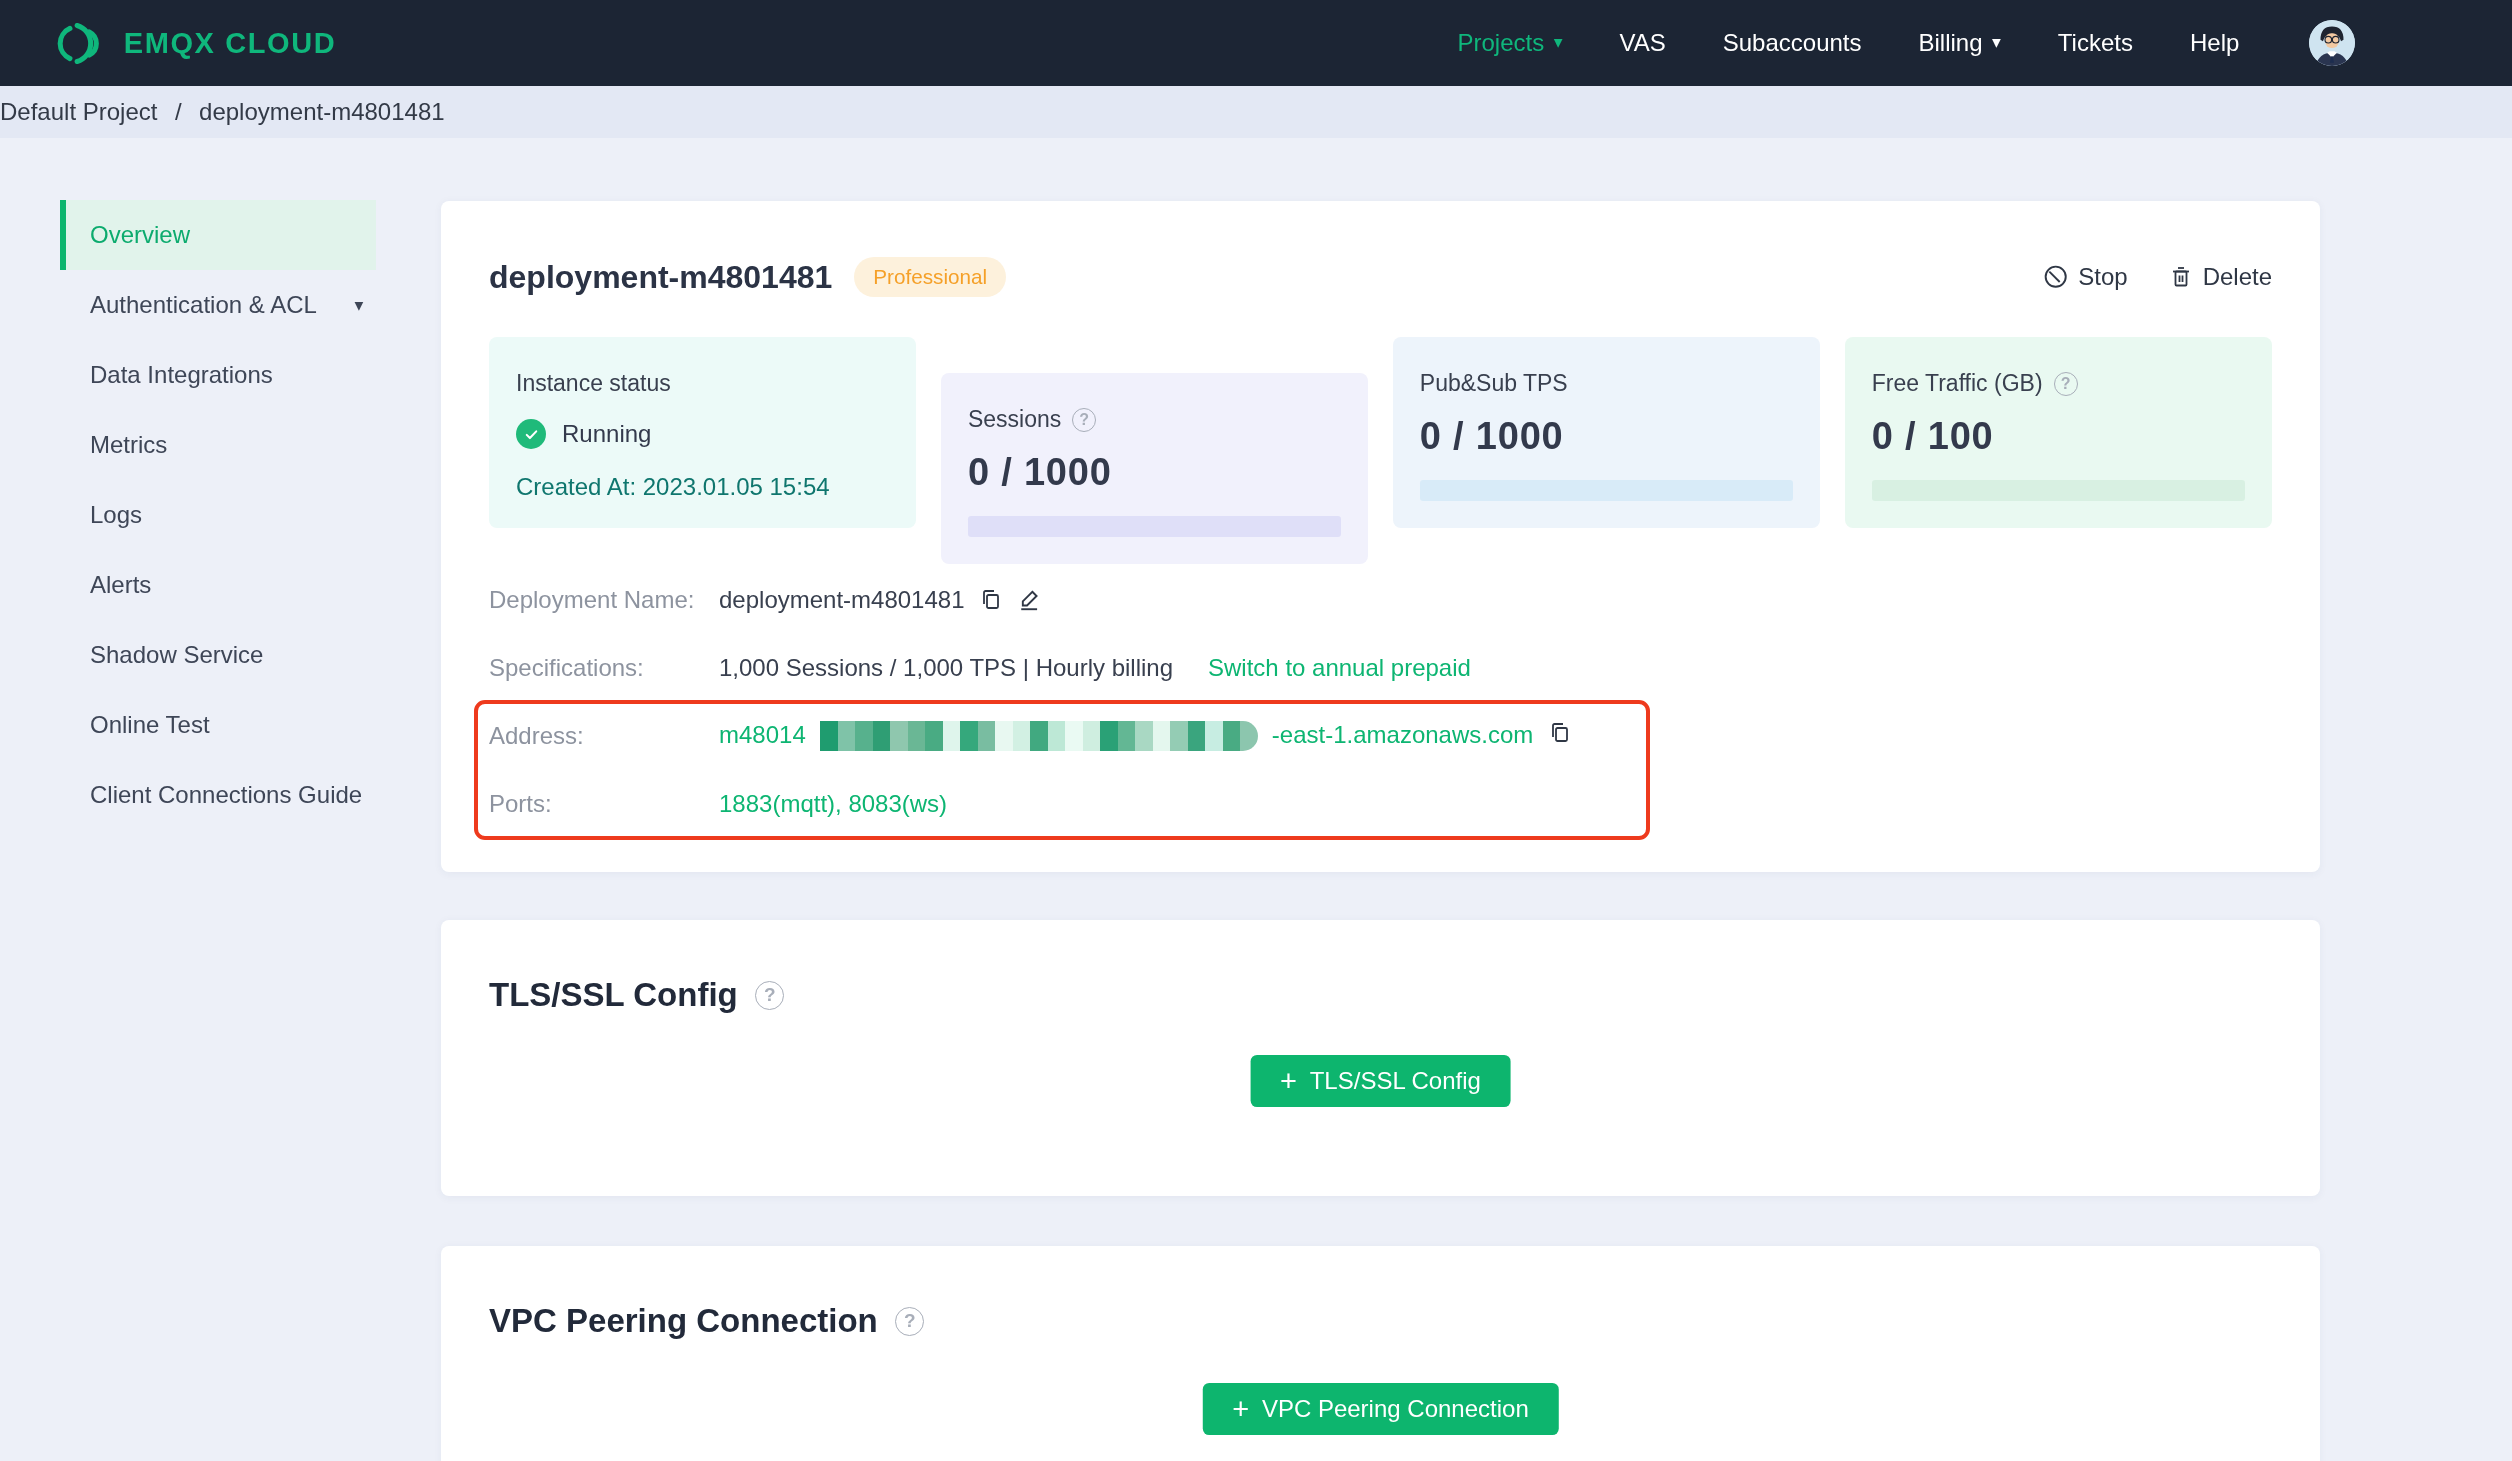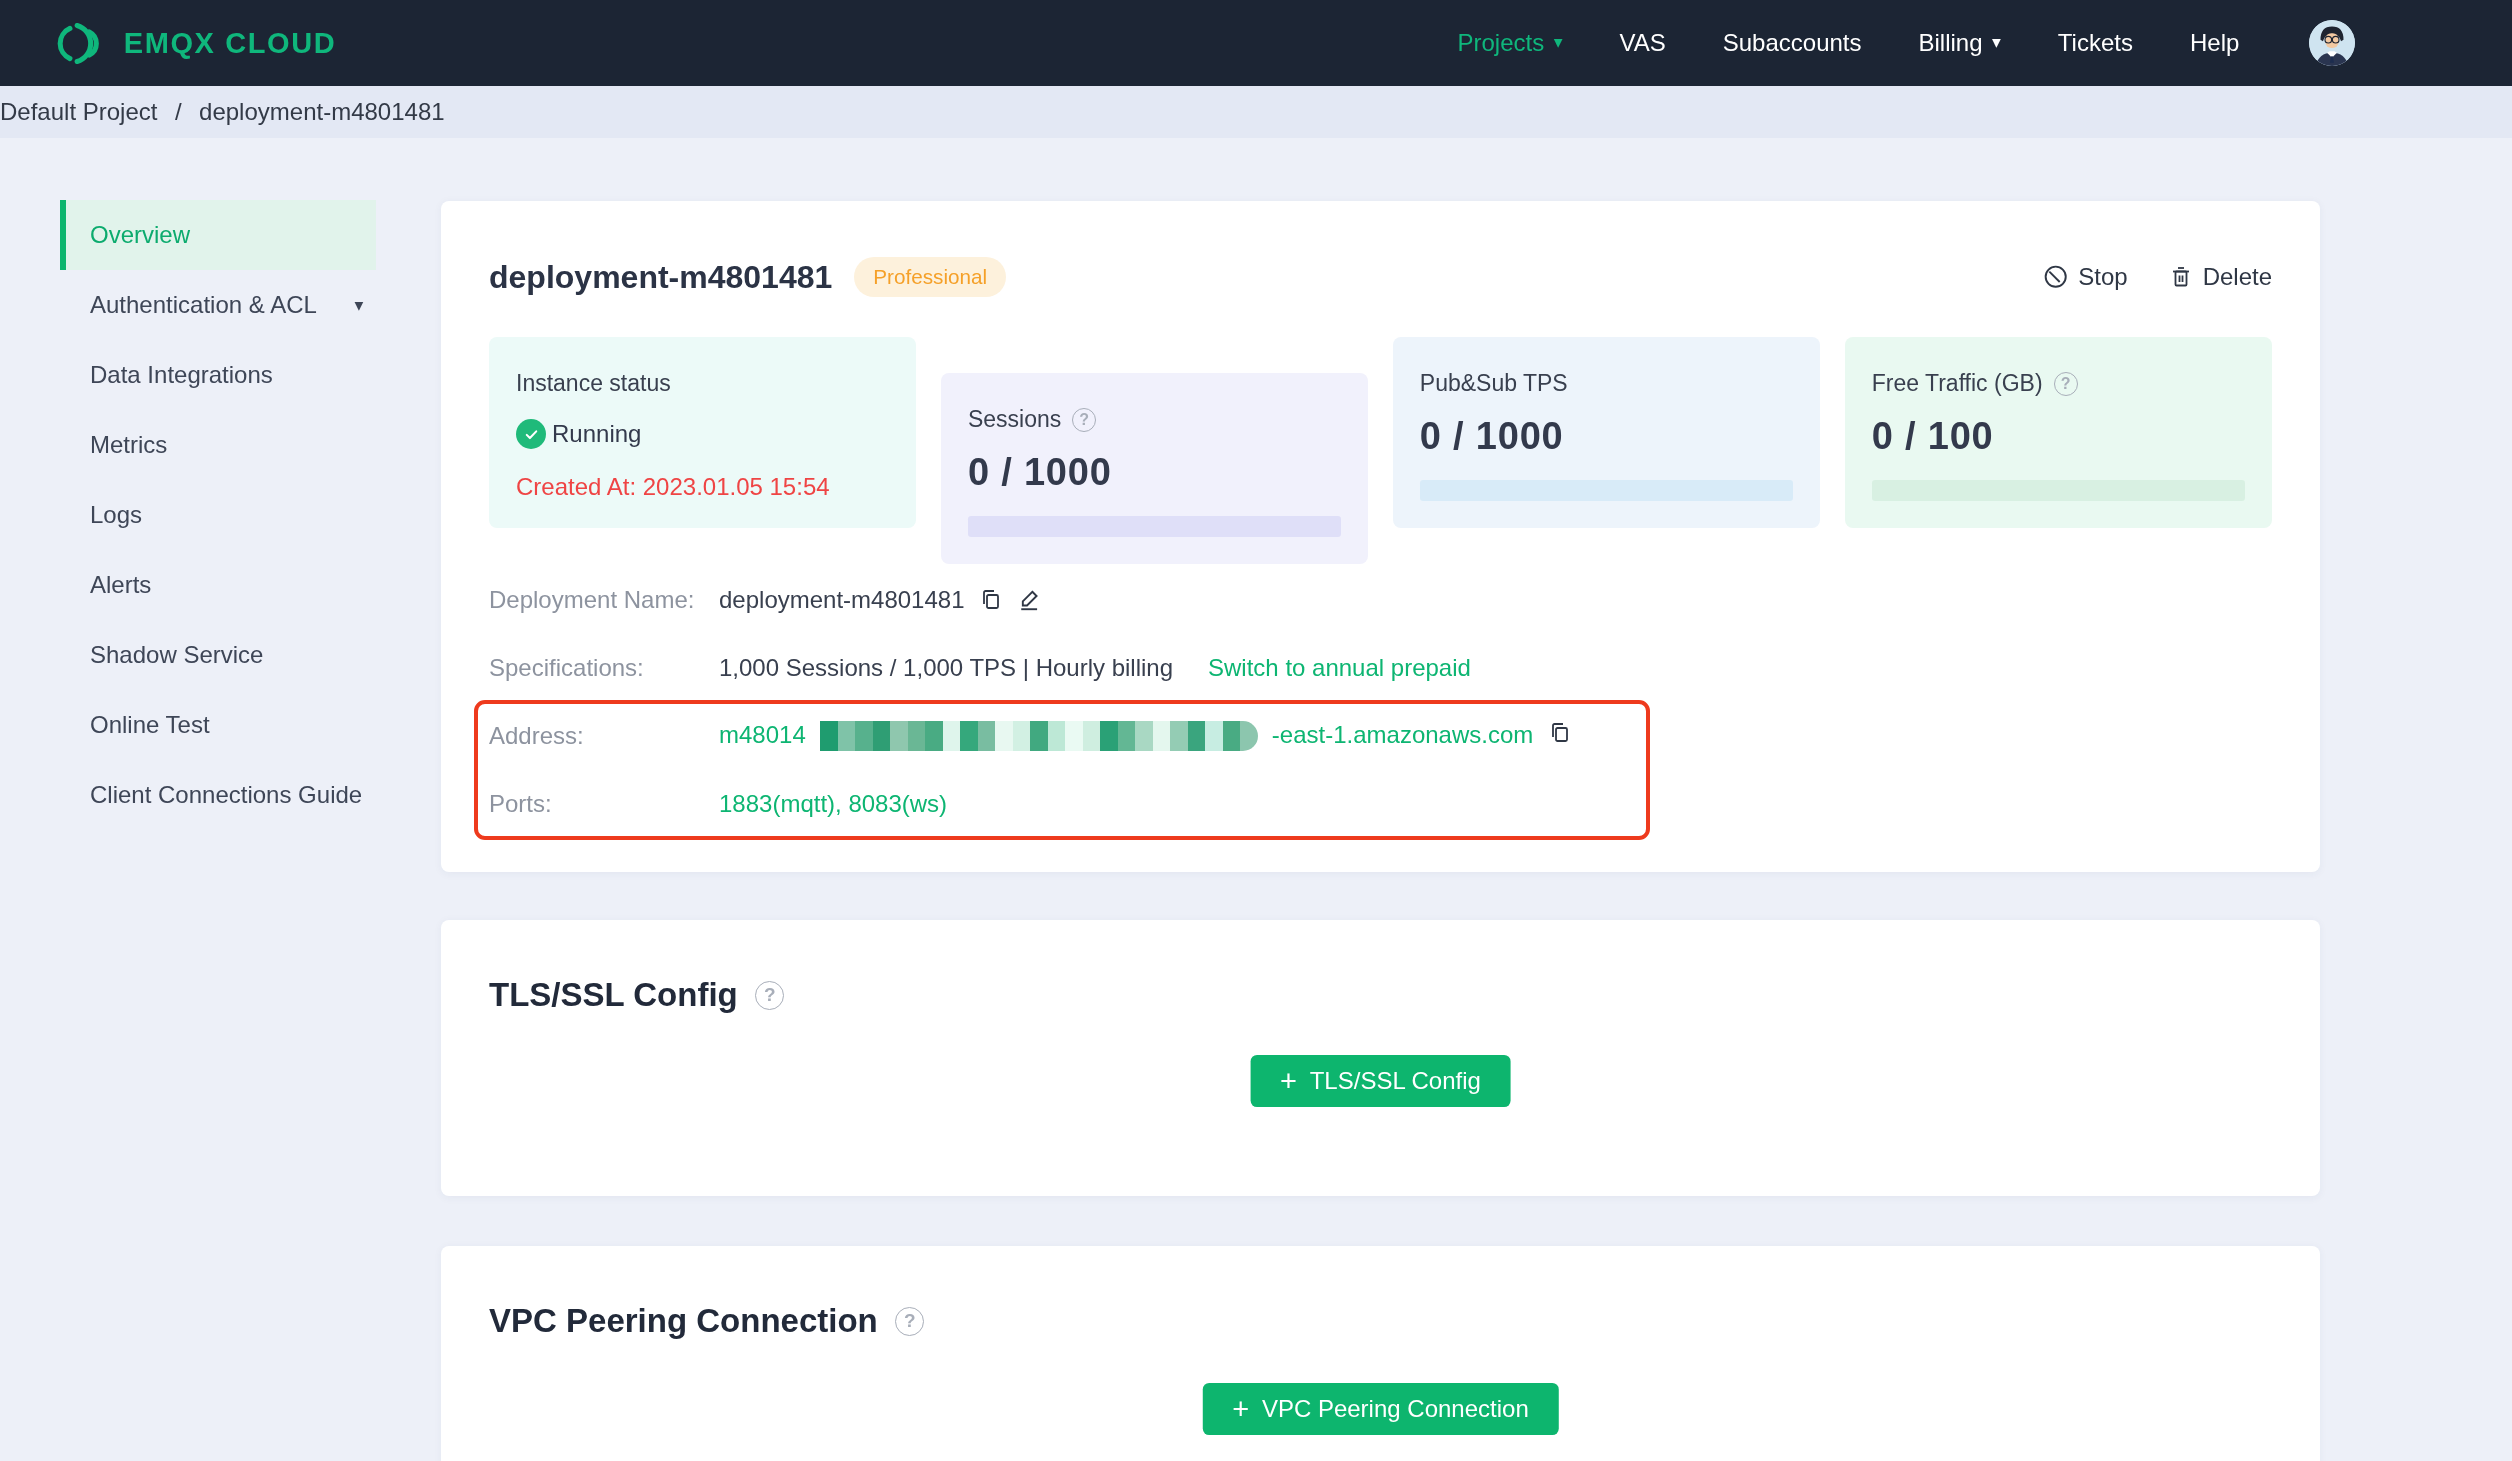--- a/index.html
+++ b/index.html
@@ -69,26 +69,26 @@
   
   .stats { position:absolute; top:136px; left:48px; right:48px; display:flex; gap:24.6px; }
   .stat { flex:1; height:191px; border-radius:8px; padding:33px 27px; position:relative; }
   .stat-label-row { display:flex; align-items:center; gap:11px; font-size:23px; color:#39404f; }
   .stat-value { margin-top:17.5px; font-size:38px; font-weight:bold; color:#333a4c; letter-spacing:0.8px; }
   .stat-bar { position:absolute; left:27px; right:27px; bottom:27px; height:20.7px; border-radius:3.2px; }
   .stat.instance { background:#ecfaf8; }
   .stat.sessions { background:#f1f1fc;margin-top:36px; } .stat.sessions .stat-bar { background:#dfdff8; }
   .stat.tps      { background:#edf4fb; } .stat.tps .stat-bar      { background:#d8ebf8; }
   .stat.traffic  { background:#e9f9f1; } .stat.traffic .stat-bar  { background:#d8f0e2; }
-  .status-row { margin-top:22px; display:flex; align-items:center; gap:6px; font-size:24px; color:#333a4c; }
+  .status-row { margin-top:22px; display:flex; align-items:center; gap:16px; font-size:24px; color:#333a4c; }
   .check {
     width:30px; height:30px; border-radius:50%; background:#1fba7a;
     display:flex; align-items:center; justify-content:center; flex:0 0 auto;
   }
-  .created { margin-top:24px; font-size:24px; color:#ef4444; }
+  .created { margin-top:24px; font-size:24px; color:#0f766e; }
 
   .help-icon {
     width:24px; height:24px; border:1.6px solid #a8aeb9; border-radius:50%;
     color:#a8aeb9; font-size:16px; display:inline-flex; align-items:center;
     justify-content:center; cursor:pointer; flex:0 0 auto; font-weight:bold;
   }
   .help-icon.lg { width:29px; height:29px; font-size:19px; }
 
   
   .details { position:absolute; top:365px; left:48px; right:48px; }

